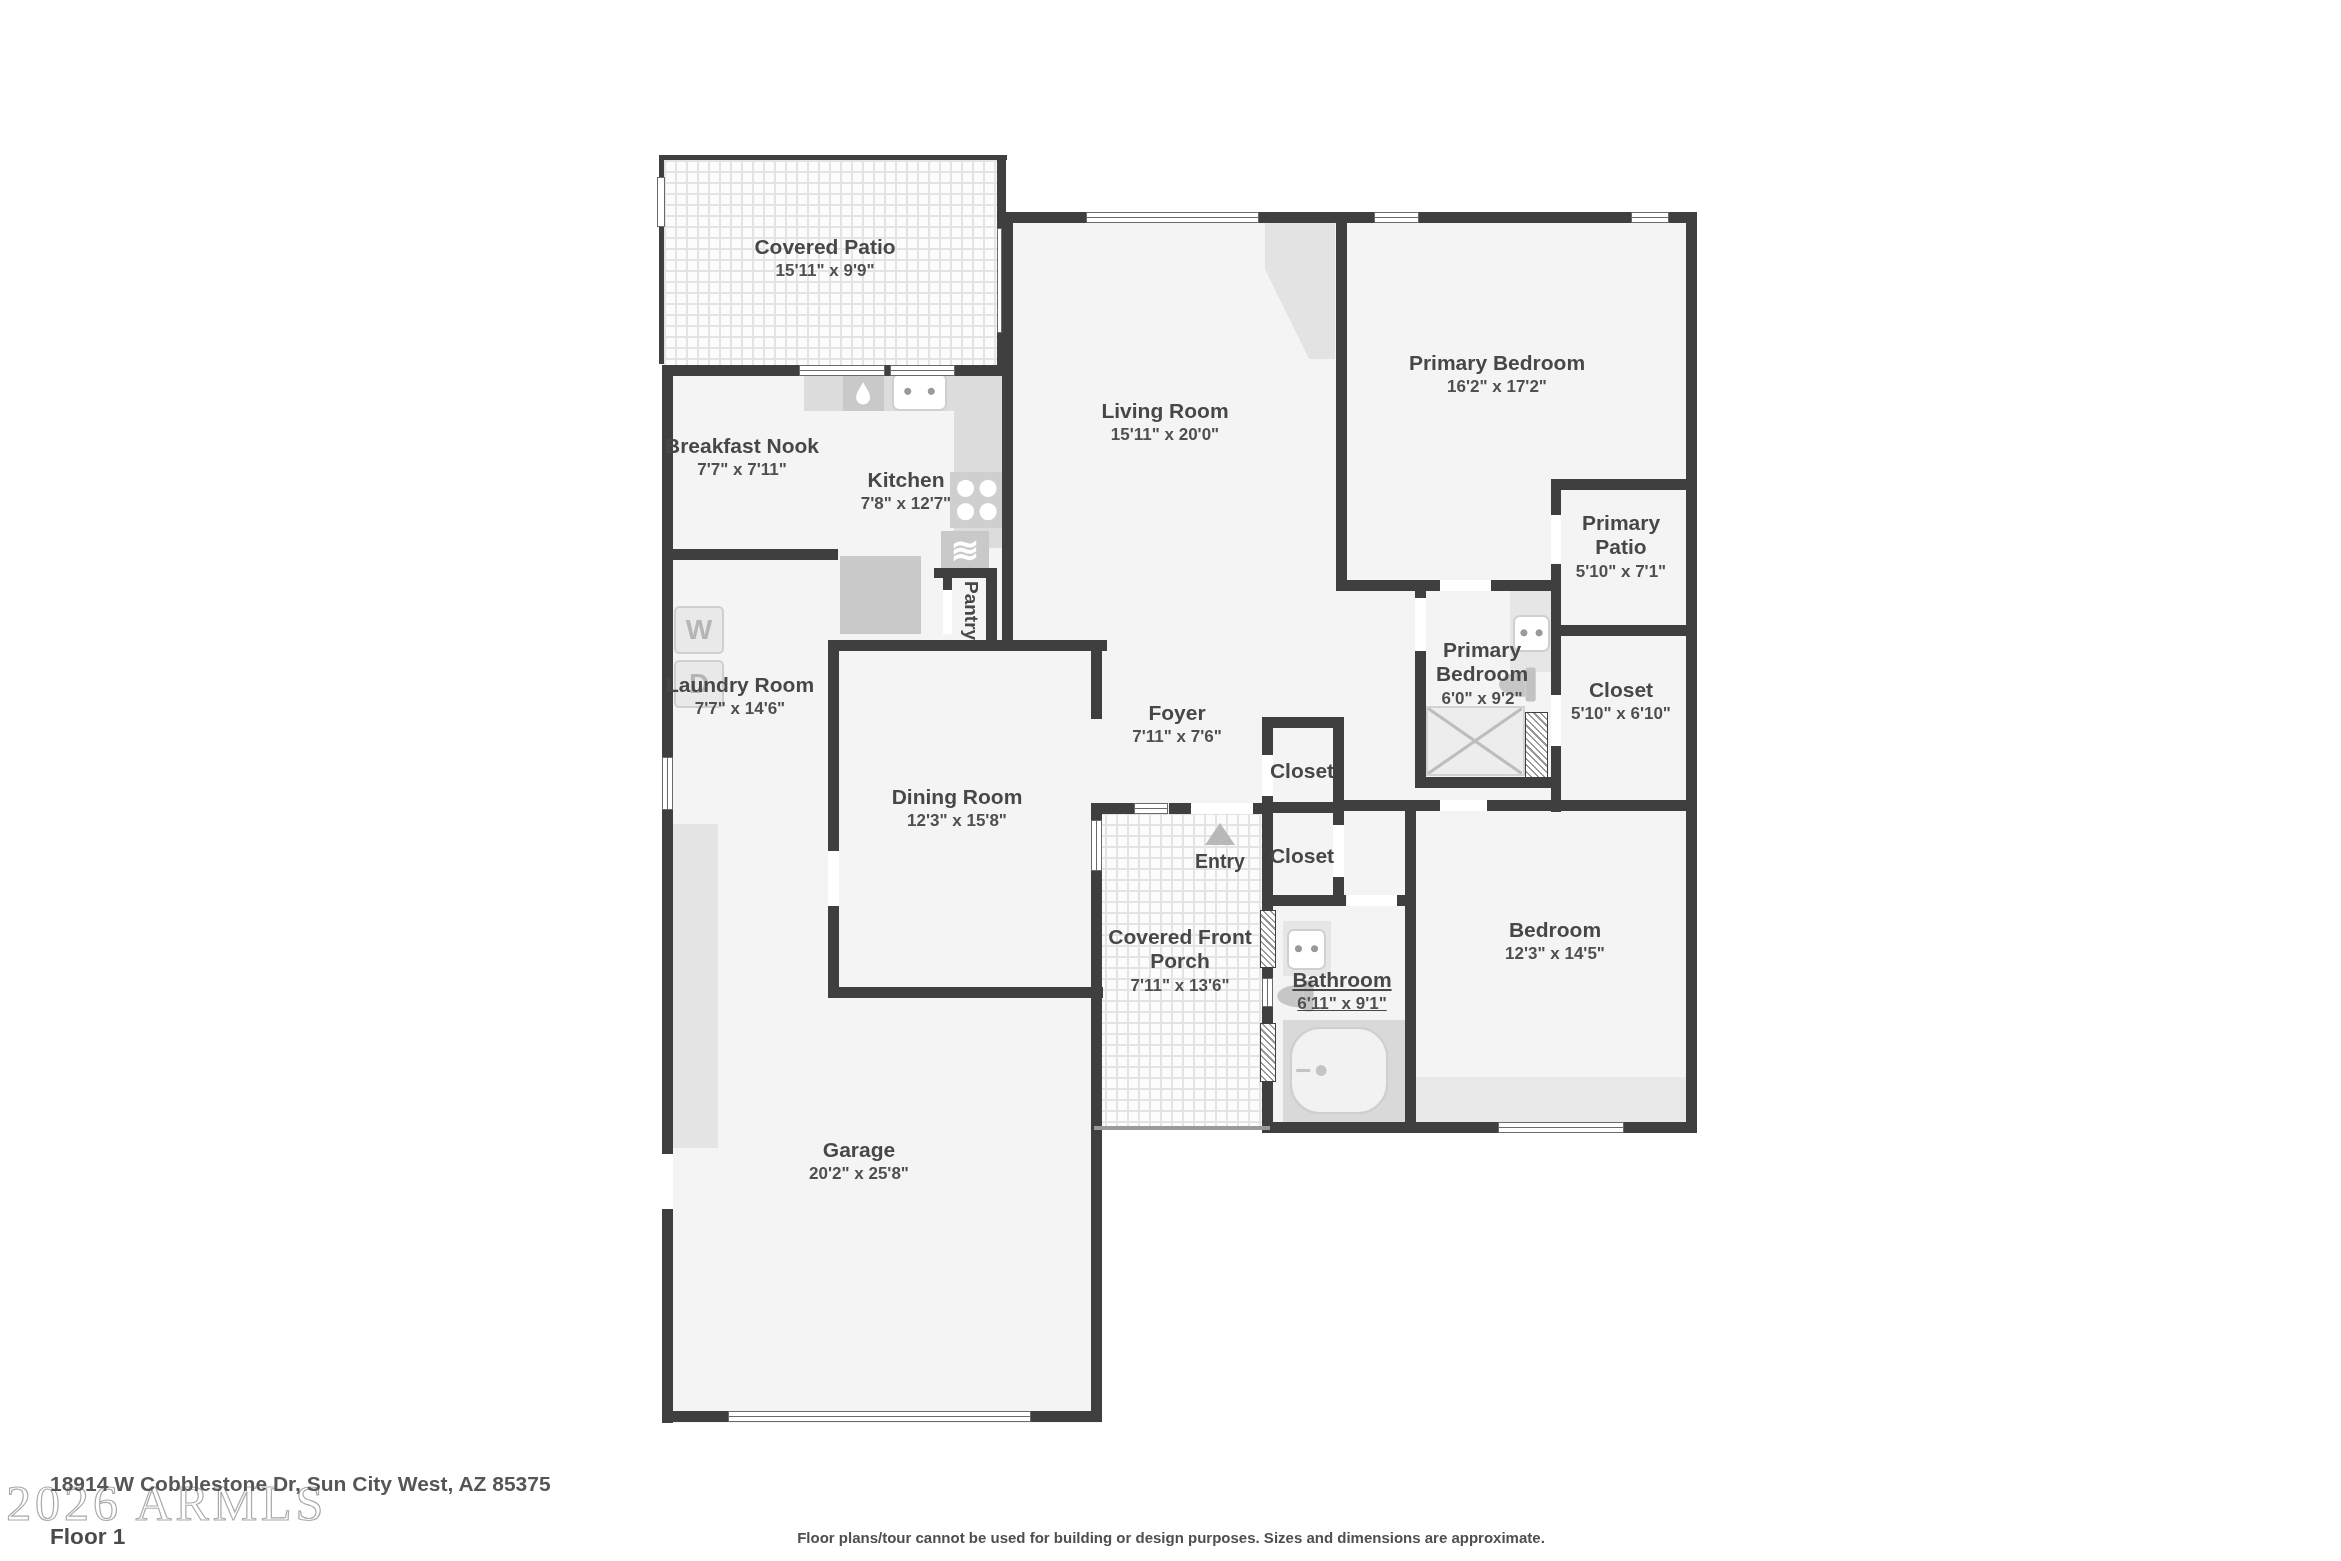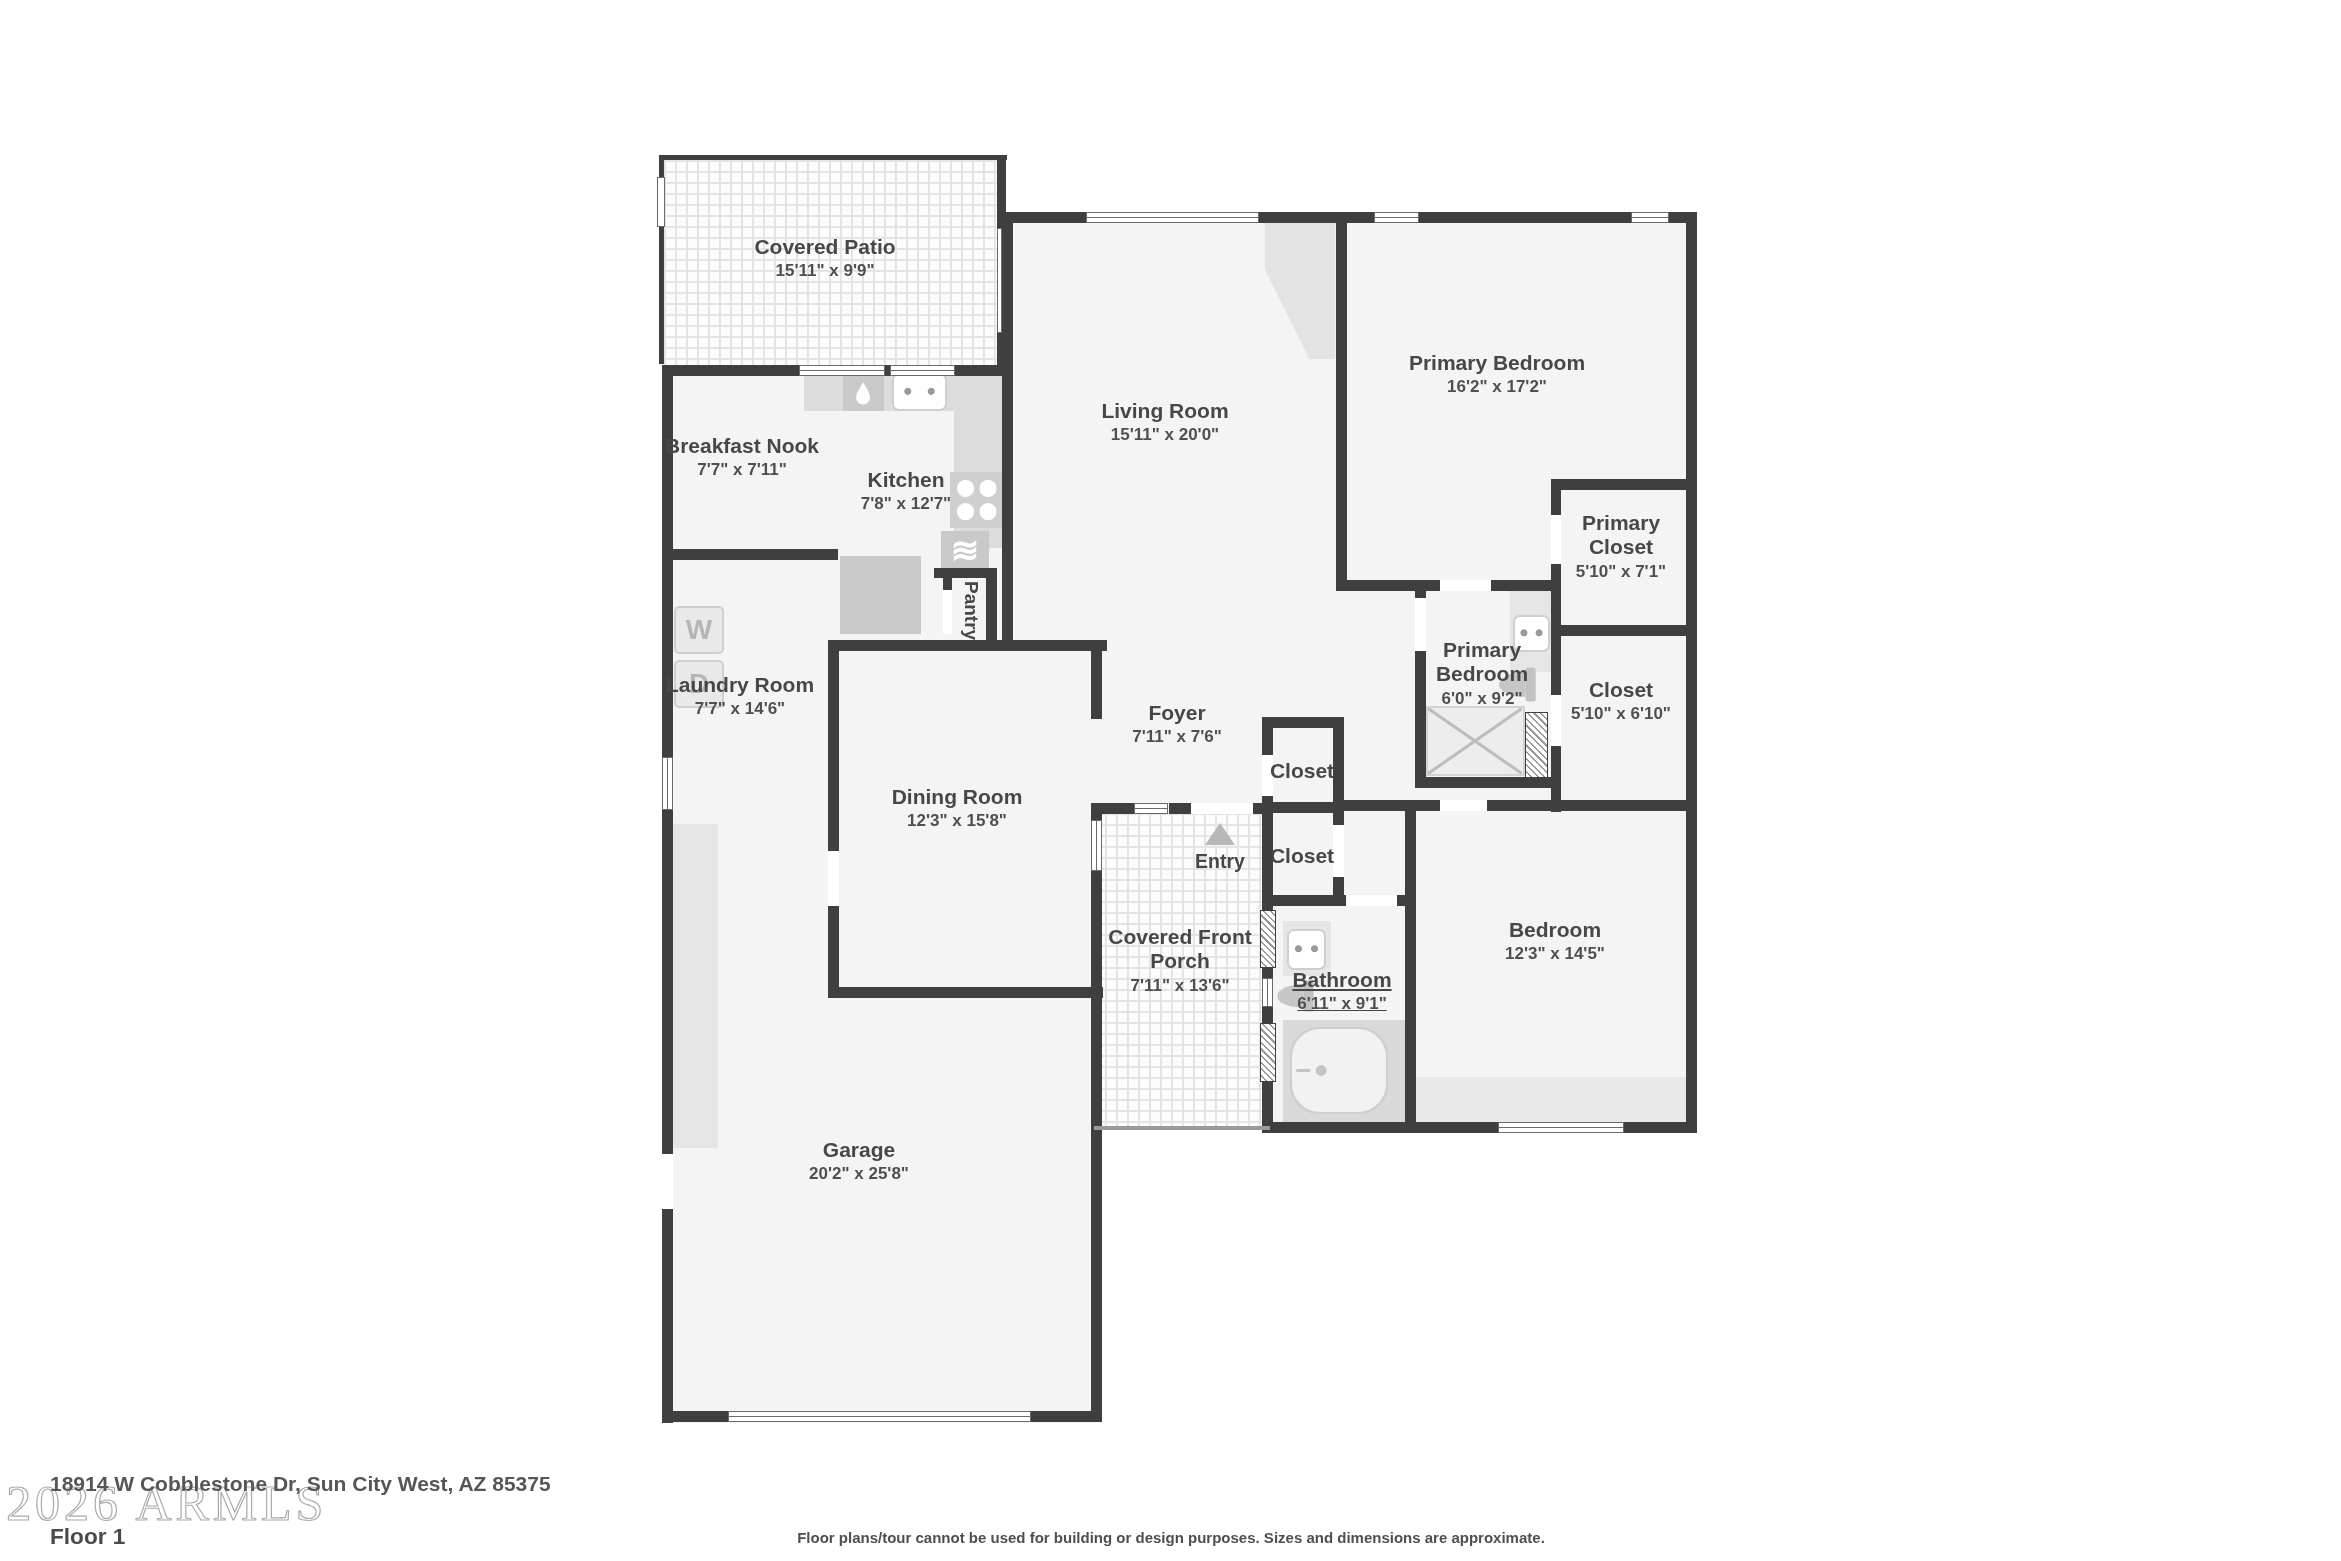--- a/index.html
+++ b/index.html
@@ -229,21 +229,21 @@
   </div>
   <div class="label nowrap" style="left:1165px;top:422px;">
     <span class="rname">Living Room</span>
     <div class="rdims">15'11" x 20'0"</div>
   </div>
   <div class="label nowrap" style="left:1497px;top:374px;">
     <span class="rname">Primary Bedroom</span>
     <div class="rdims">16'2" x 17'2"</div>
   </div>
   <div class="label" style="left:1621px;top:546px;width:129px;">
-    <span class="rname">Primary Closet</span>
+    <span class="rname">Primary Patio</span>
     <div class="rdims">5'10" x 7'1"</div>
   </div>
   <div class="label nowrap" style="left:1621px;top:701px;">
     <span class="rname">Closet</span>
     <div class="rdims">5'10" x 6'10"</div>
   </div>
   <div class="label" style="left:1482px;top:673px;width:156px;">
     <span class="rname">Primary Bedroom</span>
     <div class="rdims">6'0" x 9'2"</div>
   </div>

